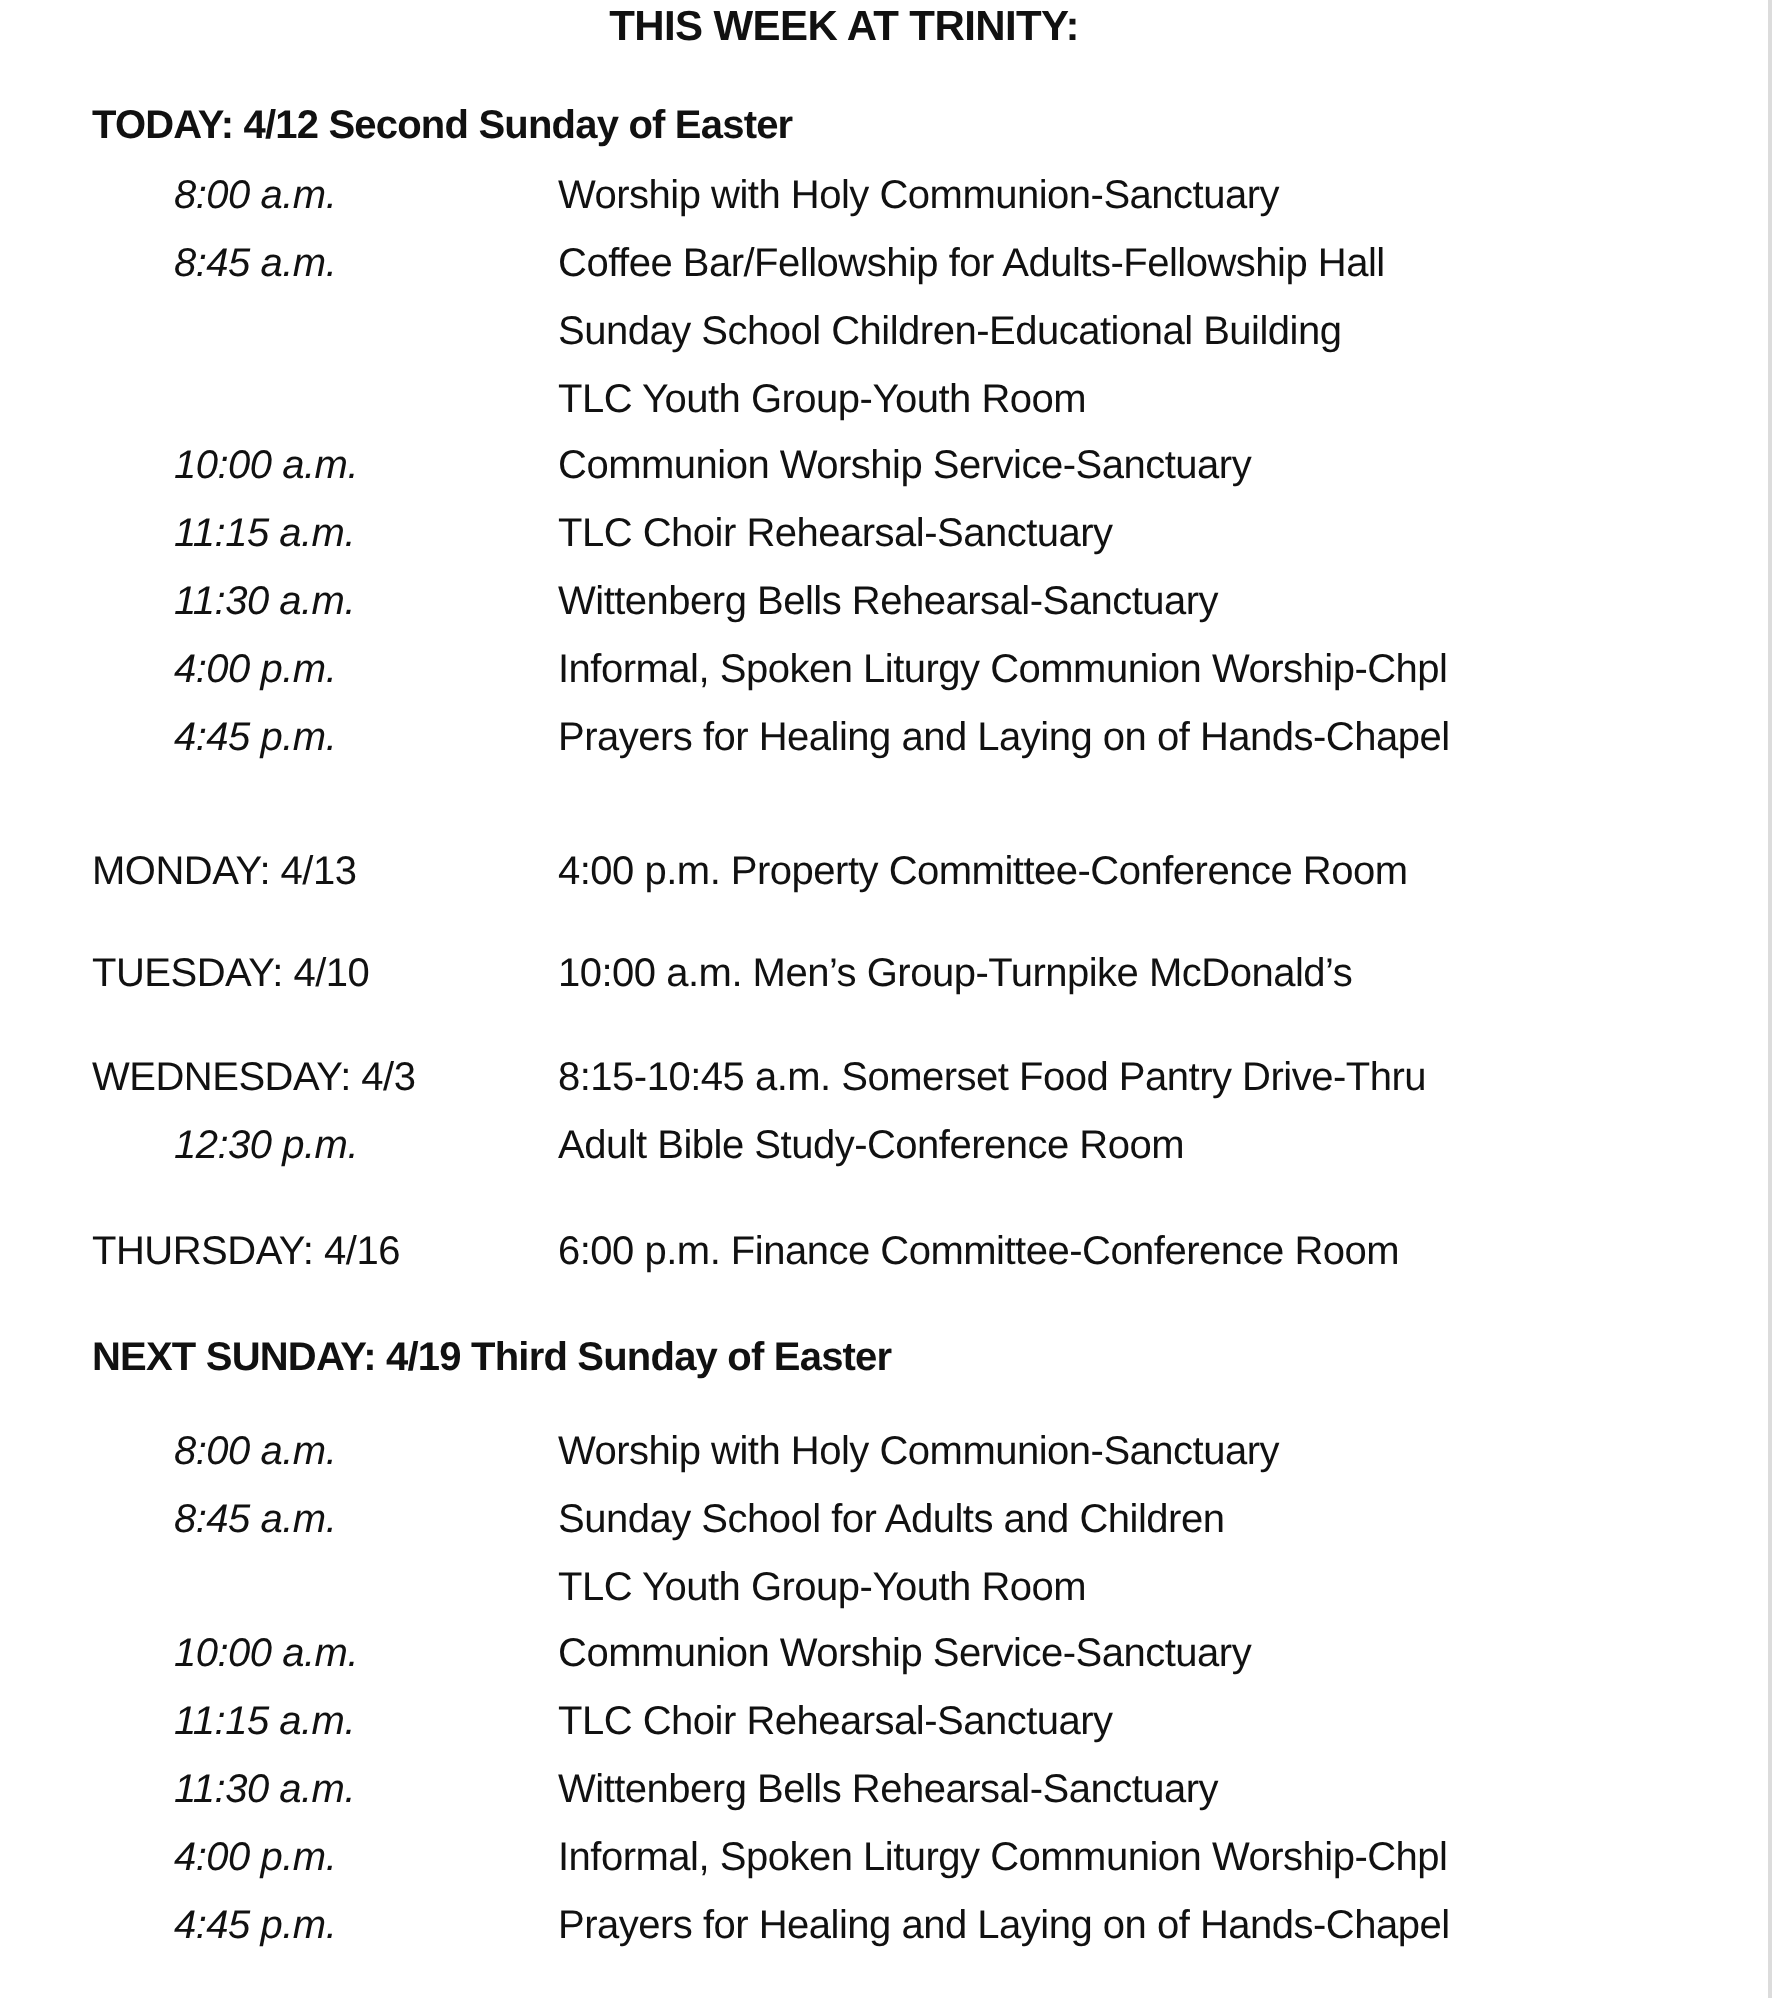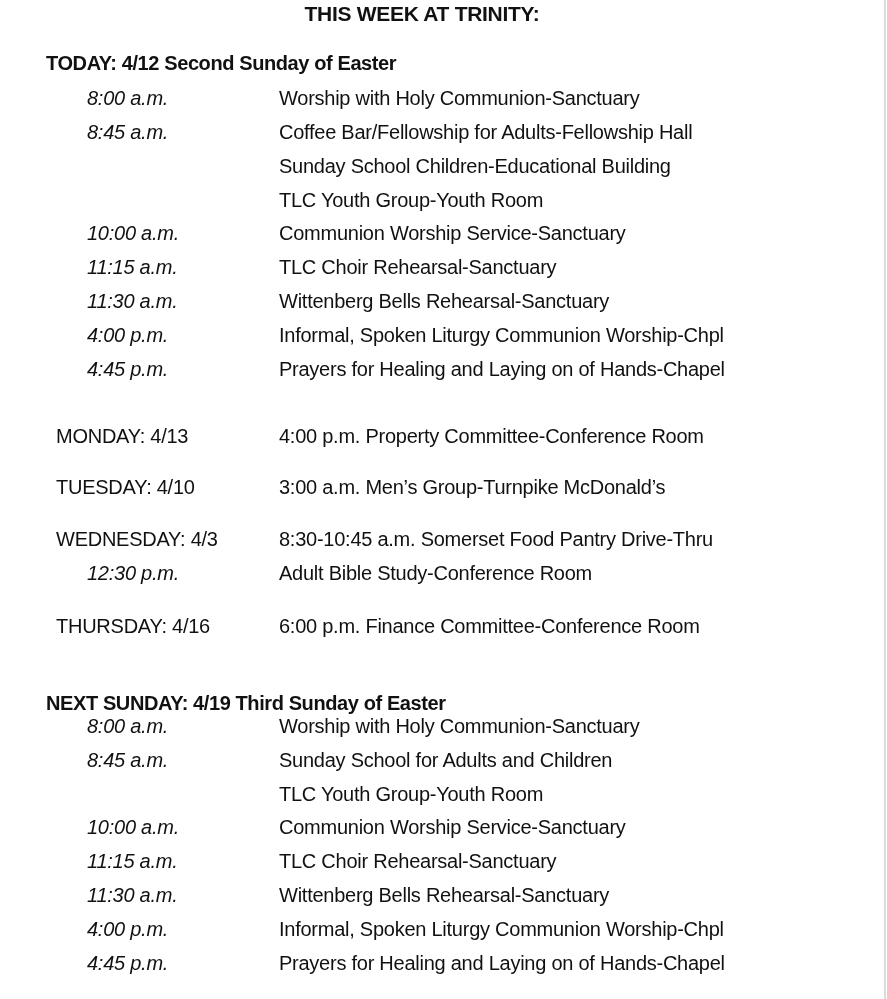--- a/index.html
+++ b/index.html
@@ -59,21 +59,21 @@
       left: 87px;
       font-style: italic;
     }
     .desc {
       position: absolute;
       left: 255px;
       margin-left: 24px;
     }
     .daylabel {
       position: absolute;
-      left: 56px;
+      left: 46px;
       text-align: center;
     }
   </style>
 </head>
 <body>
 
 <div class="page">
   <div class="title">THIS WEEK AT TRINITY:</div>
 
   <div class="row heading" style="top:48px;">TODAY:  4/12 Second Sunday of Easter</div>
@@ -114,36 +114,36 @@
     <span class="time">4:45 p.m.</span>
     <span class="desc">Prayers for Healing and Laying on of Hands-Chapel</span>
   </div>
 
   <div class="row" style="top:421px;">
     <span class="daylabel">MONDAY:  4/13</span>
     <span class="desc">4:00 p.m. Property Committee-Conference Room</span>
   </div>
   <div class="row" style="top:472px;">
     <span class="daylabel">TUESDAY:  4/10</span>
-    <span class="desc">3:00 a.m.  Men’s Group-Turnpike McDonald’s</span>
+    <span class="desc">10:00 a.m.  Men’s Group-Turnpike McDonald’s</span>
   </div>
   <div class="row" style="top:524px;">
     <span class="daylabel">WEDNESDAY:  4/3</span>
-    <span class="desc">8:30-10:45 a.m.  Somerset Food Pantry Drive-Thru</span>
+    <span class="desc">8:15-10:45 a.m.  Somerset Food Pantry Drive-Thru</span>
   </div>
   <div class="row" style="top:558px;">
     <span class="time">12:30 p.m.</span>
     <span class="desc">Adult Bible Study-Conference Room</span>
   </div>
   <div class="row" style="top:611px;">
     <span class="daylabel">THURSDAY:  4/16</span>
     <span class="desc">6:00 p.m.  Finance Committee-Conference Room</span>
   </div>
 
-  <div class="row heading" style="top:688px;text-align:right;">NEXT SUNDAY:  4/19 Third Sunday of Easter</div>
+  <div class="row heading" style="top:664px;text-align:right;">NEXT SUNDAY:  4/19 Third Sunday of Easter</div>
 
   <div class="row" style="top:711px;">
     <span class="time">8:00 a.m.</span>
     <span class="desc">Worship with Holy Communion-Sanctuary</span>
   </div>
   <div class="row" style="top:745px;">
     <span class="time">8:45 a.m.</span>
     <span class="desc">Sunday School for Adults and Children</span>
   </div>
   <div class="row" style="top:779px;">

